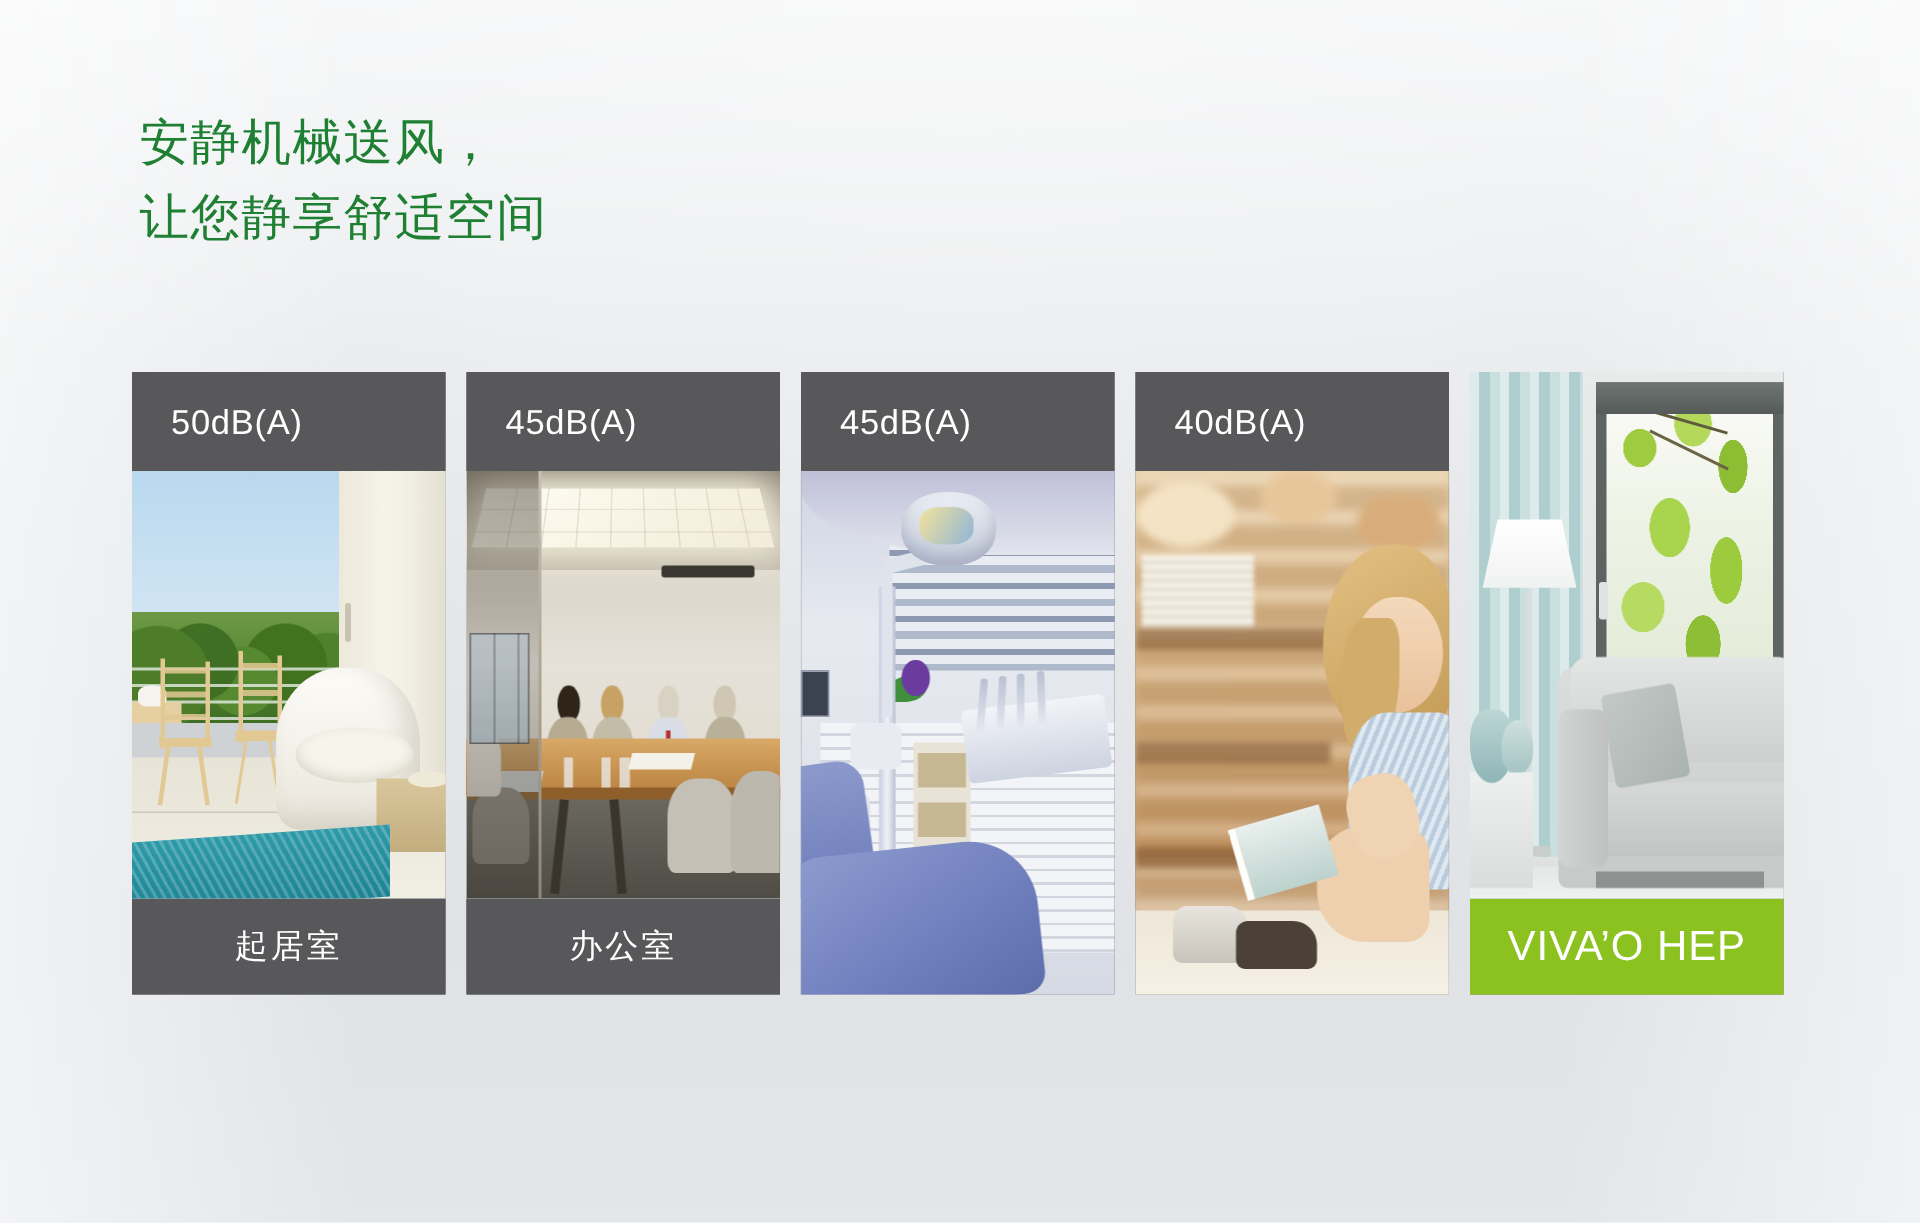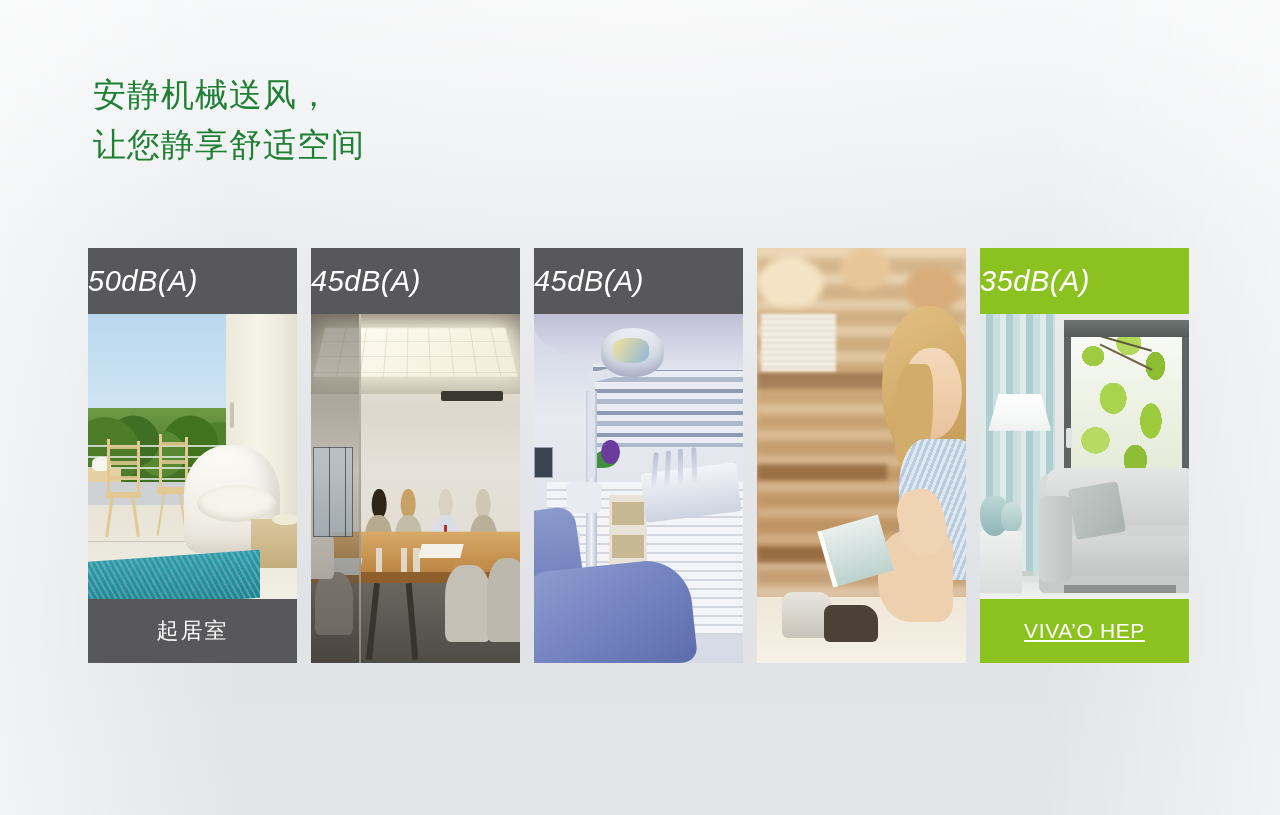--- a/index.html
+++ b/index.html
@@ -60,38 +60,38 @@
     width:209px;
     height:415px;
     display:flex;
     flex-direction:column;
     background:#5a5a5c;
   }
   .card-head{
     height:66px;
     background:#58585a;
     color:#ffffff;
-    font-size:29px;
+    font-size:23px;
     display:flex; align-items:center;
+    padding-left:26px;
     letter-spacing:0.5px;
     flex:0 0 66px;
-    font-style:italic;
   }
   .card-foot{
     height:64px;
     background:#58585a;
     color:#ffffff;
     font-size:22px;
     display:flex; align-items:center; justify-content:center;
     letter-spacing:2px;
     flex:0 0 64px;
   }
   .card.accent .card-head,
   .card.accent .card-foot{ background:#8cc220; }
-  .card.accent .card-foot{ font-size:21px; letter-spacing:0.6px;text-decoration:underline; }
+  .card.accent .card-foot{ font-size:28px; letter-spacing:0.6px; }
 
   .card-photo{
     flex:1 1 auto;
     position:relative;
     overflow:hidden;
     background:#cfd2d4;
   }
   .scene{ position:absolute; inset:0; }
 
   
@@ -464,20 +464,21 @@
         <div class="s2-chair c1"></div>
         <div class="s2-chair c2"></div>
         <div class="s2-chair c3"></div>
         <div class="s2-chair c4"></div>
         <div class="s2-glasspane"></div>
         <div class="s2-win"></div>
         <div class="s2-winframe"></div>
         <div class="s2-glass"></div>
       </div>
     </div>
+    <div class="card-foot">办公室</div>
   </div>
 
   <div class="card">
     <div class="card-head">45dB(A)</div>
     <div class="card-photo">
       <div class="scene">
         <div class="s3-bg"></div>
         <div class="s3-stripes"></div>
         <div class="s3-ceil"></div>
         <div class="s3-slats"></div>
@@ -503,20 +504,21 @@
         <div class="s3-sink"></div>
         <div class="s3-cup"></div>
         <div class="s3-headrest"></div>
         <div class="s3-chairback"></div>
         <div class="s3-chair"></div>
       </div>
     </div>
   </div>
 
   <div class="card">
+    <div class="card-head">40dB(A)</div>
     <div class="card-photo">
       <div class="scene">
         <div class="s4-bg"></div>
         <div class="s4-blur"></div>
         <div class="s4-books"></div>
         <div class="s4-shelf a"></div>
         <div class="s4-shelf b"></div>
         <div class="s4-shelf c"></div>
         <div class="s4-floor"></div>
         <div class="s4-hair"></div>
@@ -526,21 +528,20 @@
         <div class="s4-leg"></div>
         <div class="s4-arm"></div>
         <div class="s4-book"></div>
         <div class="s4-shoe"></div>
         <div class="s4-shoe2"></div>
       </div>
     </div>
   </div>
 
   <div class="card accent">
-    <div class="card-head">35dB(A)</div>
     <div class="card-photo">
       <div class="scene">
         <div class="s5-wall"></div>
         <div class="s5-winframe">
           <div class="s5-winglass"></div>
           <div class="s5-foliage"></div>
           <div class="s5-branch"></div>
           <div class="s5-branch2"></div>
         </div>
         <div class="s5-wintop"></div>

